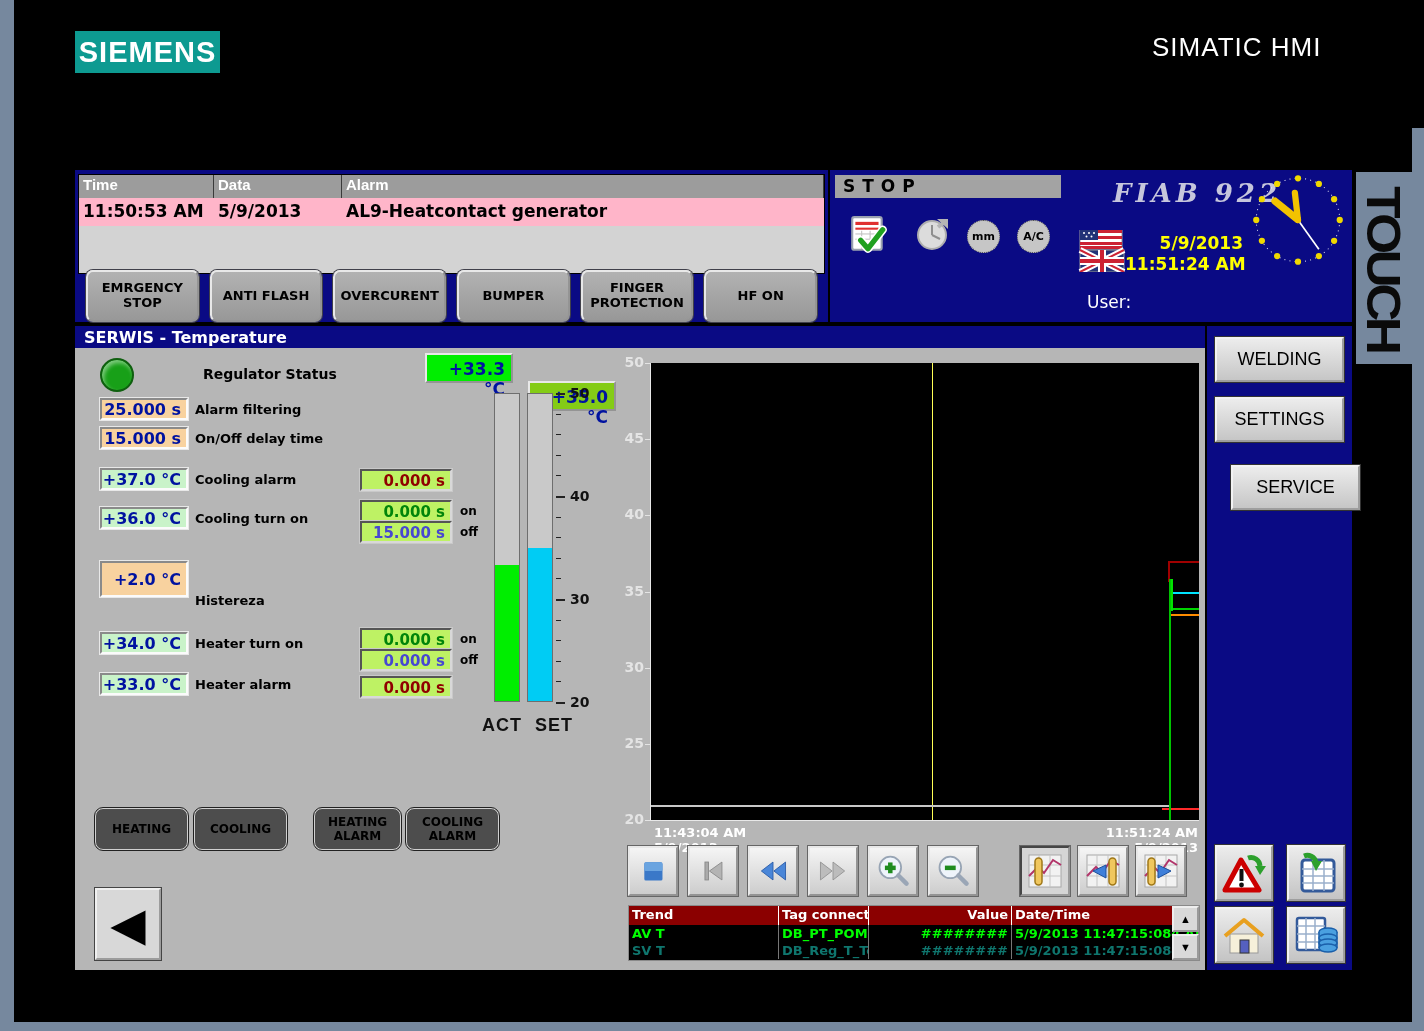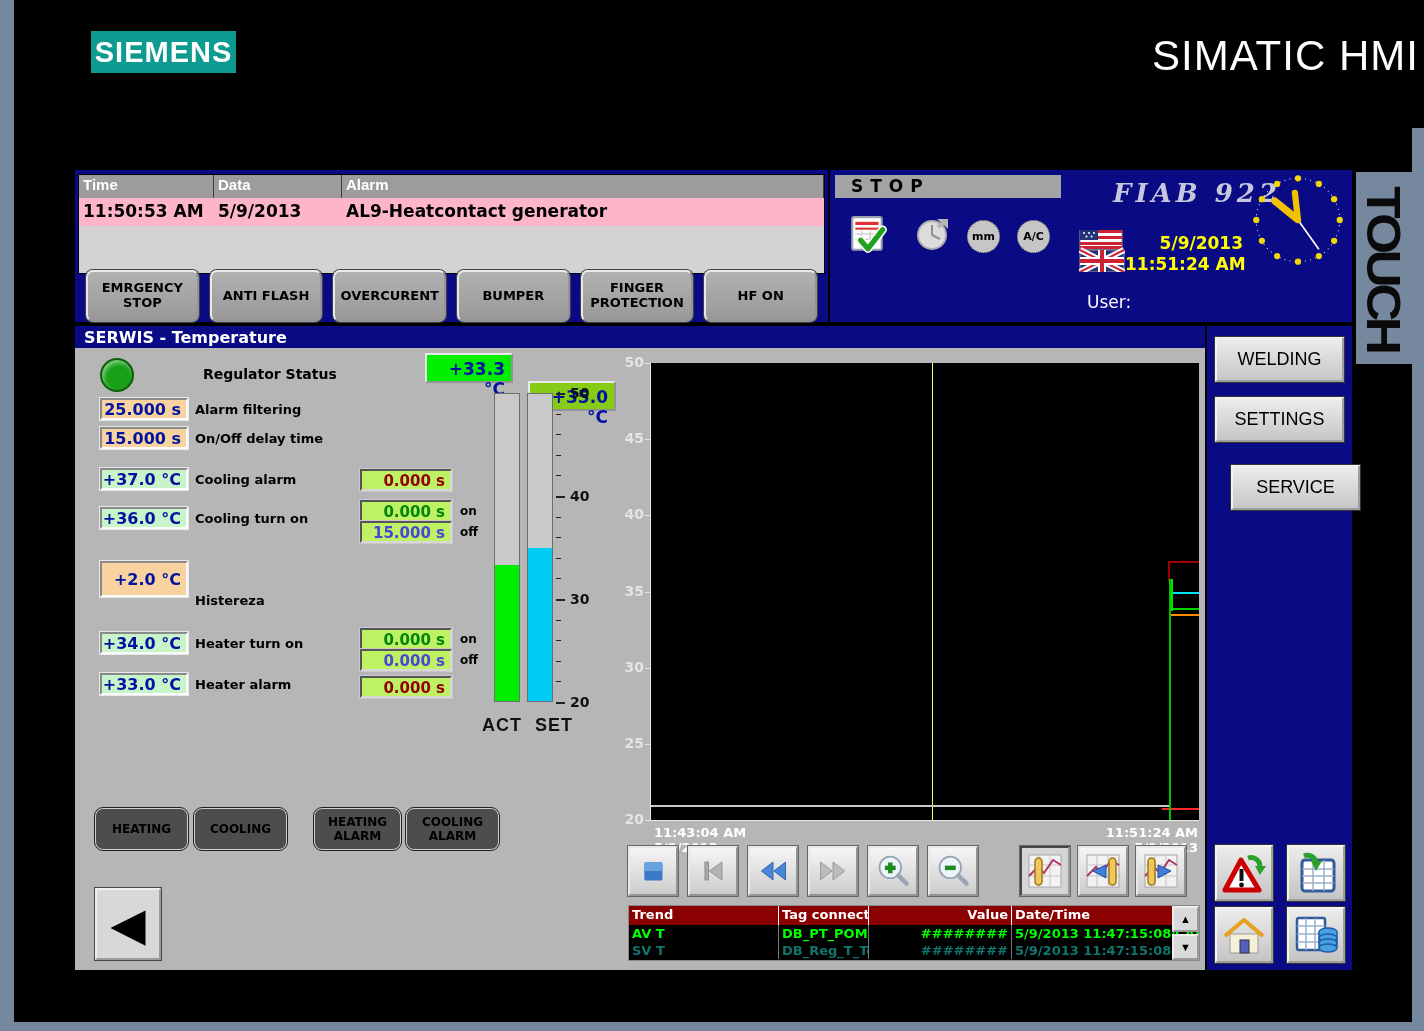--- a/index.html
+++ b/index.html
@@ -8,22 +8,22 @@
   .abs{position:absolute;}
 
   
   .bezel{background:#76889e;}
   .touch-strip{background:#76889e;display:flex;align-items:center;justify-content:center;}
   .touch-strip span{writing-mode:vertical-rl;font-family:"Liberation Sans",sans-serif;
       font-weight:bold;font-size:46px;letter-spacing:-4px;color:#0a0a0a;transform:scale(1.05,1.15);}
 
   
   .siemens{background:#0d9a91;color:#fff;font-weight:bold;font-size:29px;letter-spacing:1px;
-      display:flex;align-items:center;justify-content:center;font-family:"Liberation Sans",sans-serif;margin-left:16px;}
-  .simatic{color:#fff;font-size:42px;font-weight:400;letter-spacing:1px;font-family:"Liberation Sans",sans-serif;text-align:center;}
+      display:flex;align-items:center;justify-content:center;font-family:"Liberation Sans",sans-serif;}
+  .simatic{color:#fff;font-size:26px;font-weight:400;letter-spacing:1px;font-family:"Liberation Sans",sans-serif;text-align:center;}
 
   
   .navy{background:#0a0a84;}
 
   
   .alarm-table{left:3px;top:4px;width:745px;position:absolute;border:1px solid #000;}
   .alarm-head{display:flex;background:#9c9c9c;height:23px;}
   .alarm-head div{color:#fff;font-weight:bold;font-size:15px;padding:1px 0 0 4px;
       border-right:1px solid #3a3a3a;box-sizing:border-box;}
   .alarm-row{display:flex;background:#ffb5c9;height:28px;}
@@ -33,21 +33,21 @@
   .c-time{width:135px;} .c-date{width:128px;} .c-msg{flex:1;}
 
   .interlock-row{position:absolute;left:0;top:100px;width:753px;display:flex;gap:11px;padding:0 11px;box-sizing:border-box;}
   .ibtn{flex:1;height:48px;background:linear-gradient(#b2b2b2,#989898);border:2px outset #e8e8e8;
       border-radius:7px;box-shadow:0 0 0 1px #40404a;color:#000;font-weight:bold;font-size:13px;
       display:flex;align-items:center;justify-content:center;text-align:center;line-height:1.15;
       font-family:"DejaVu Sans",sans-serif;cursor:pointer;}
 
   
   .stop-banner{position:absolute;left:5px;top:5px;width:226px;height:23px;background:#a3a3a3;
-      color:#000;font-weight:bold;font-size:17px;letter-spacing:7px;padding:1px 0 0 16px;box-sizing:border-box;
+      color:#000;font-weight:bold;font-size:17px;letter-spacing:7px;padding:1px 0 0 8px;box-sizing:border-box;
       font-family:"DejaVu Sans",sans-serif;}
   .machine-name{position:absolute;left:262px;top:8px;width:210px;text-align:center;color:#c6c6dc;
       font-family:"DejaVu Serif",serif;font-style:italic;font-weight:bold;font-size:26px;letter-spacing:4px;}
   .datetime{position:absolute;left:295px;top:63px;width:118px;text-align:right;color:#ffff00;
       font-weight:bold;font-size:17px;line-height:21px;font-family:"DejaVu Sans",sans-serif;white-space:nowrap;}
   .user-label{position:absolute;left:257px;top:122px;color:#fff;font-size:17px;font-family:"DejaVu Sans",sans-serif;}
   .unit-circle{position:absolute;width:33px;height:33px;border-radius:50%;background:#c6c6c6;
       border:1px dotted #555;color:#000;font-weight:bold;font-size:11px;display:flex;align-items:center;
       justify-content:center;font-family:"DejaVu Sans",sans-serif;box-sizing:border-box;text-align:center;}
 

